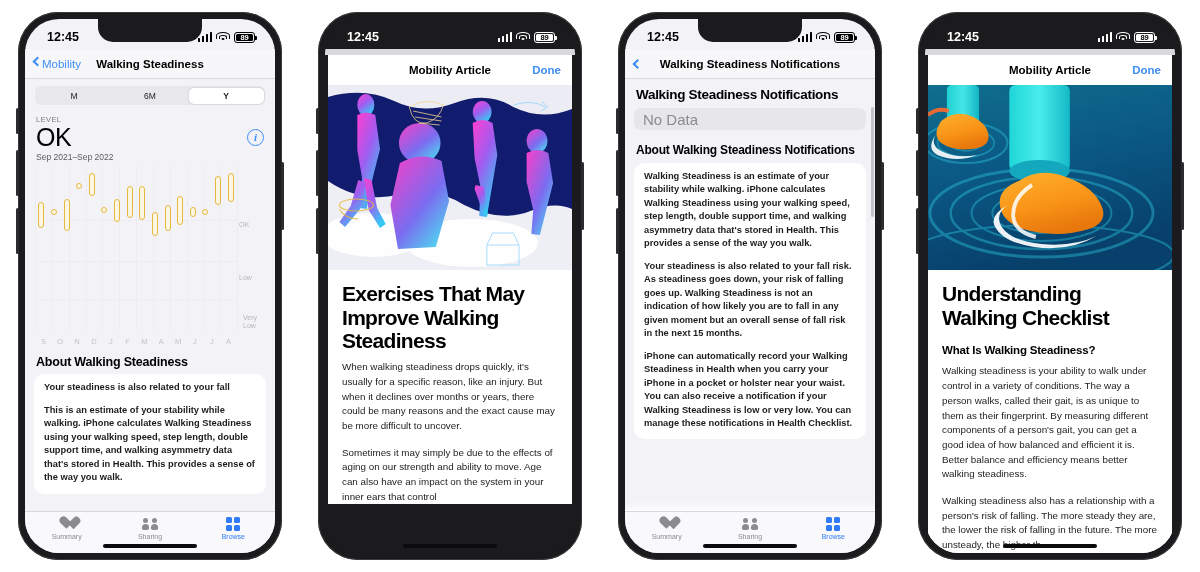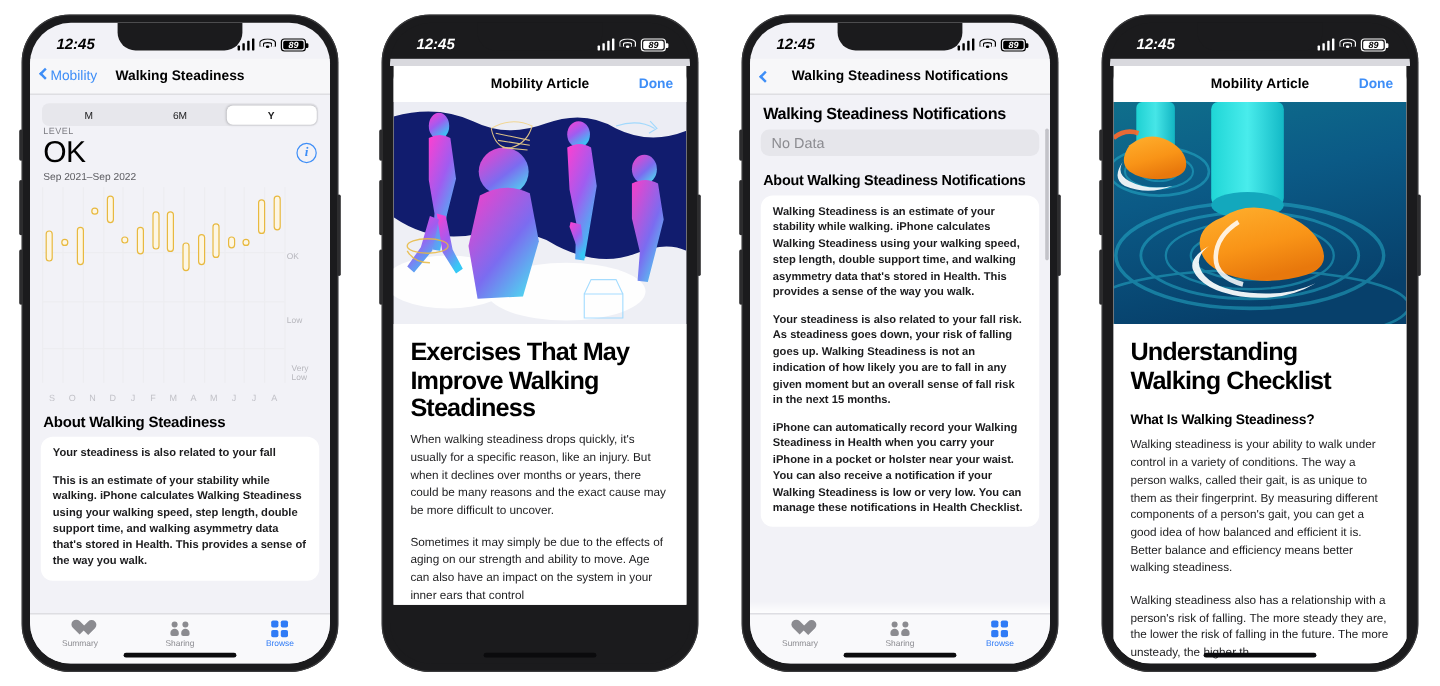--- a/index.html
+++ b/index.html
@@ -44,21 +44,20 @@
   .btn-right { right:-2px; top:150px; width:3px; height:68px; }
 
   
   .statusbar {
     position: relative; z-index: 20;
     height: 30px; display: flex; align-items: center;
     justify-content: space-between;
     padding: 6px 20px 0 22px;
     font-size: 12.5px; font-weight: bold;
     color: #000;
-    font-style: italic;
   }
   .statusbar.dark { color: #fff; }
   .st-right { display: flex; align-items: center; gap: 4px; }
   .bars { display: flex; align-items: flex-end; gap: 1.5px; height: 10px; }
   .bars i { display:block; width:2.5px; background: currentColor; border-radius:.5px; }
   .bars i:nth-child(1){height:4px}.bars i:nth-child(2){height:6px}
   .bars i:nth-child(3){height:8px}.bars i:nth-child(4){height:10px}
   .wifi { position: relative; width: 14px; height: 11px; }
   .wifi span { position:absolute; left:50%; transform:translateX(-50%);
     border:1.6px solid currentColor; border-bottom:none; border-radius:50% 50% 0 0; }
@@ -102,21 +101,21 @@
   
   .segmented {
     margin: 7px 10px 0; height: 19px;
     background:#e7e7ec; border-radius:6px; padding:1.5px;
     display:flex; gap:1px;
   }
   .seg { flex:1; display:flex; align-items:center; justify-content:center;
     font-size:8.5px; font-weight:500; color:#1c1c1e; border-radius:5px; }
   .seg.active { background:#fff; box-shadow:0 0 2px rgba(0,0,0,.22); font-weight:bold; }
 
-  .level-label { margin:0 0 0 11px; font-size:7.5px; letter-spacing:.4px; color:#7c7c82; }
+  .level-label { margin:10px 0 0 11px; font-size:7.5px; letter-spacing:.4px; color:#7c7c82; }
   .level-row { display:flex; align-items:center; justify-content:space-between; padding:0 11px; }
   .level-value { font-size:25px; font-weight:500; color:#000; line-height:1.05; letter-spacing:-.5px; }
   .info-icon { width:17px; height:17px; border-radius:50%; border:1.3px solid #3e8ef7;
     color:#3e8ef7; font-size:11px; font-weight:bold; font-style:italic;
     display:flex; align-items:center; justify-content:center; font-family:"Liberation Serif",serif; }
   .date-range { margin:2px 0 0 11px; font-size:8.5px; color:#5b5b60; }
 
   
   .chart { position:relative; margin:4px 8px 0 10px; height:180px; }
   .plot { position:absolute; left:0; right:30px; top:0; bottom:17px; }
@@ -129,21 +128,21 @@
 
   
   .section-title { font-size:12.5px; font-weight:bold; color:#000; margin:9px 11px 5px; letter-spacing:-.2px; }
   .card { margin:0 9px; background:#fff; border-radius:10px; padding:7px 10px 9px;font-weight:bold; }
   .card p { font-size:9.3px; line-height:1.45; color:#1c1c1e; }
   .card p + p { margin-top:9px; }
 
   
   .page-heading { font-size:13.5px; font-weight:bold; margin:8px 11px 6px; letter-spacing:-.3px; }
   .nodata-field { margin:0 9px; height:22px; background:#e6e6eb; border-radius:7px;
-    display:flex; align-items:center; padding:0 9px; font-size:12px; color:#8b8b90; }
+    display:flex; align-items:center; padding:0 9px; font-size:15px; color:#8b8b90; }
   .subhead2 { font-size:12px; font-weight:bold; margin:13px 11px 5px; line-height:1.25; letter-spacing:-.2px; }
 
   
   .hero { height:185px; width:100%; position:relative; overflow:hidden; }
   .article-body { background:#fff; padding:12px 14px 0; }
   .article-title { font-size:21px; font-weight:bold; line-height:1.13; letter-spacing:-.7px; color:#000; }
   .article-sub { font-size:11.5px; font-weight:bold; margin-top:14px; line-height:1.22; letter-spacing:-.2px; }
   .article-p { font-size:9.8px; line-height:1.5; color:#1c1c1e; margin-top:7px; }
   .article-p + .article-p { margin-top:12px; }
 

